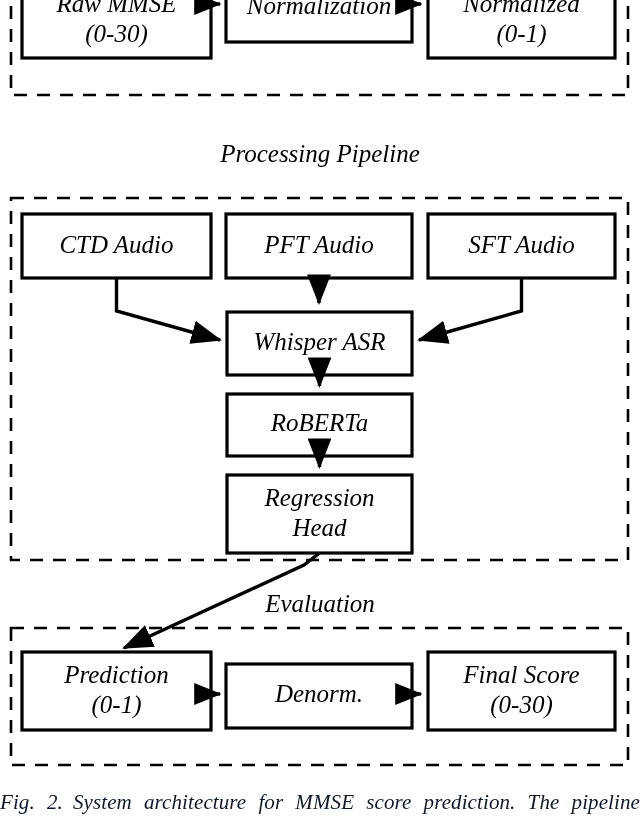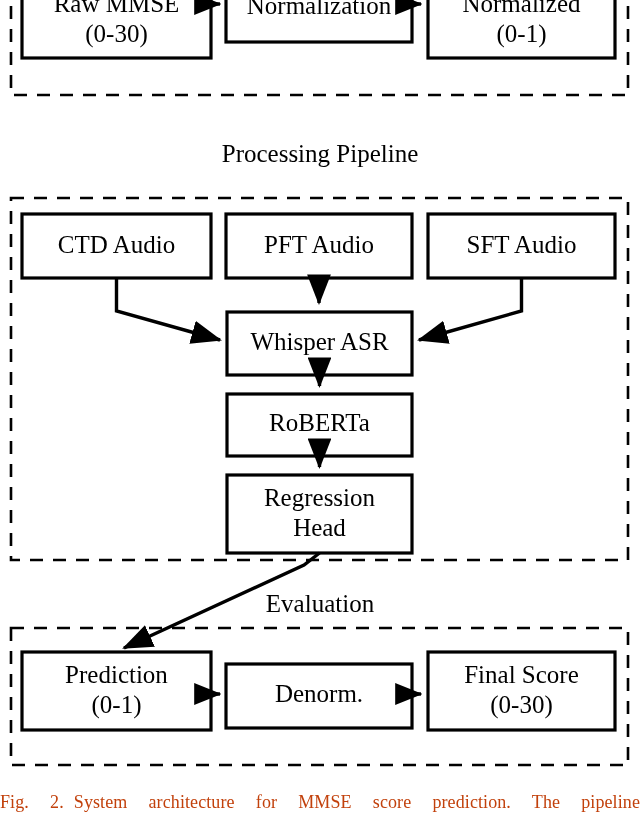--- a/index.html
+++ b/index.html
@@ -12,20 +12,21 @@
     height: 838px;
     font-family: "Liberation Serif", "DejaVu Serif", serif;
     color: #000000;
     overflow: hidden;
     position: relative;
   }
   #figure-root {
     position: relative;
     width: 640px;
     height: 838px;
+    font-style: italic;
   }
   svg#diagram {
     position: absolute;
     left: 0;
     top: 0;
     width: 640px;
     height: 790px;
     display: block;
   }
   .node-box {
@@ -59,23 +60,23 @@
     fill: #000000;
     text-anchor: middle;
     dominant-baseline: middle;
   }
   .caption {
     position: absolute;
     left: 0;
     top: 792px;
     width: 640px;
     font-family: "Liberation Serif", "DejaVu Serif", serif;
-    font-size: 18px;
+    font-size: 21px;
     line-height: 21px;
-    color: #c2410c;
+    color: #0f172a;
     text-align: justify;
     letter-spacing: 0.1px;
   }
   .caption .fig-num {
     margin-right: 10px;
   }
   .caption-line {
     display: block;
     white-space: nowrap;
   }

